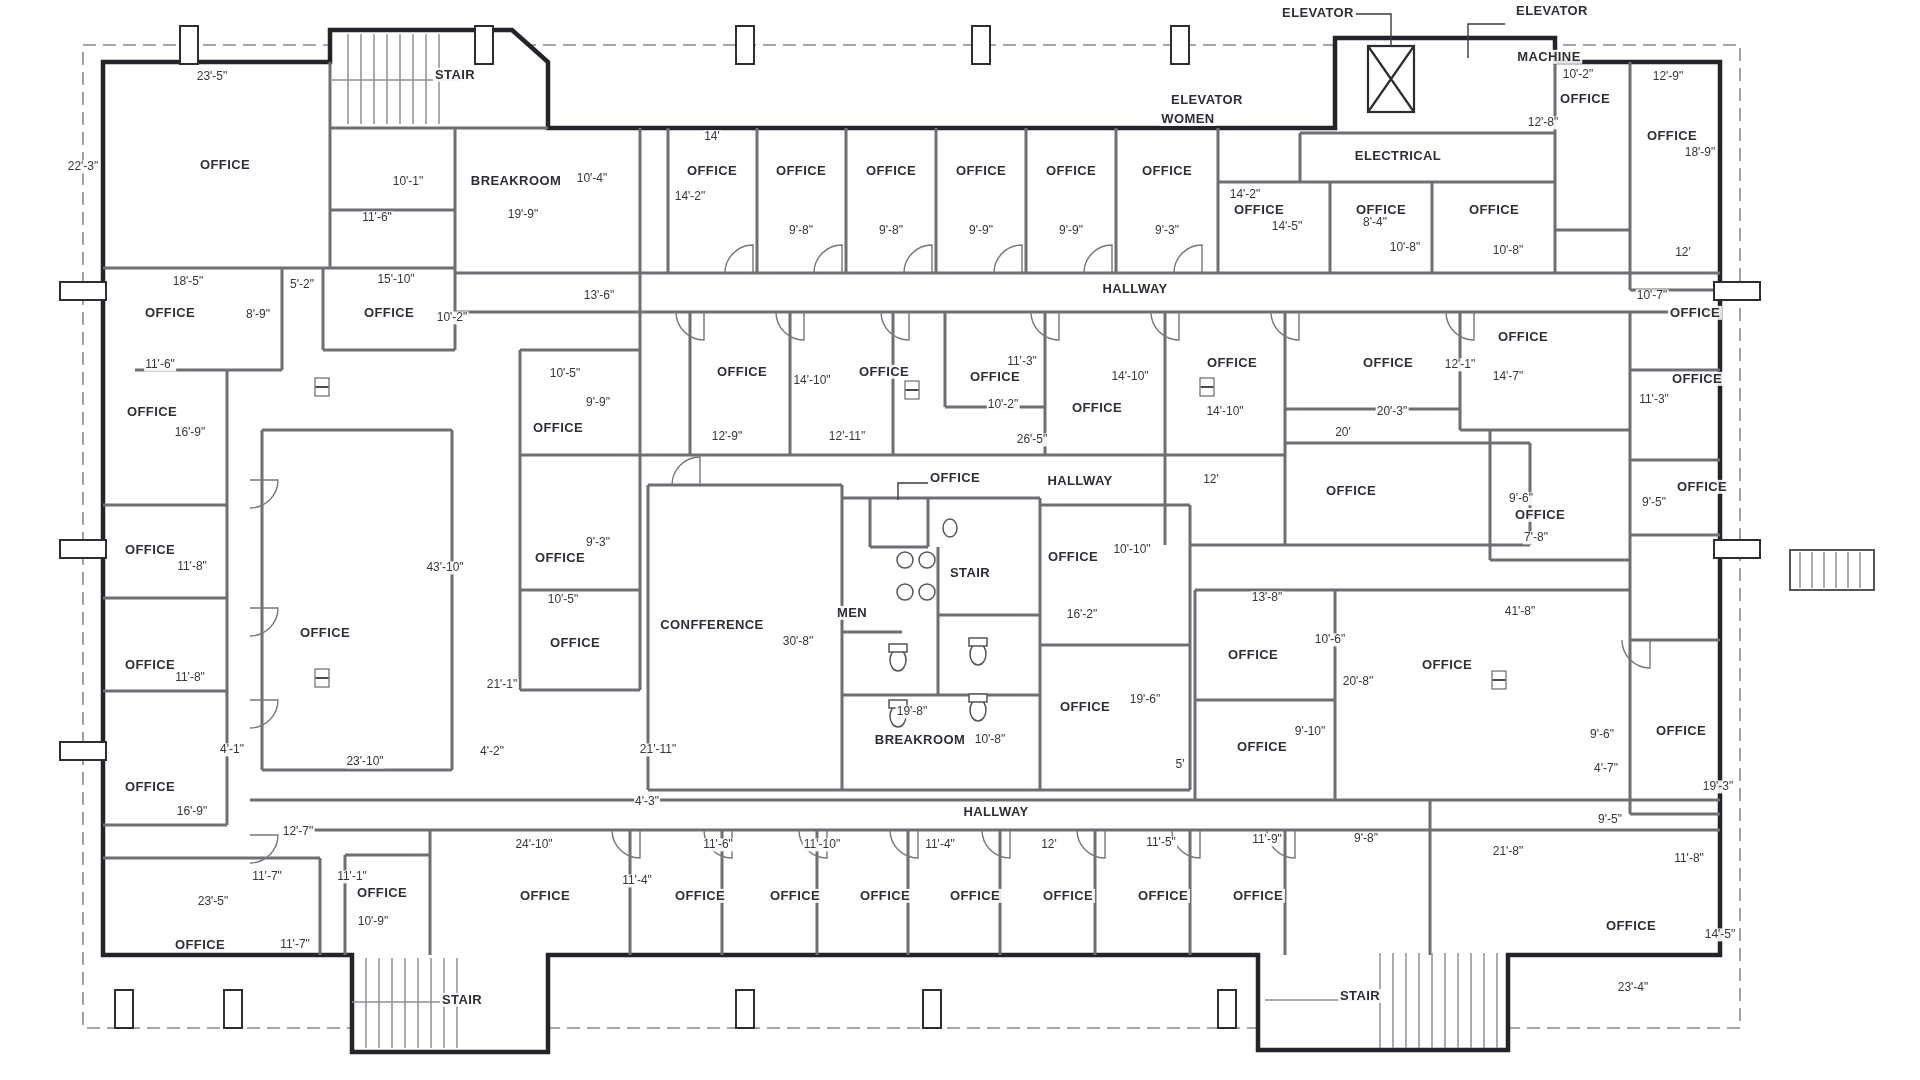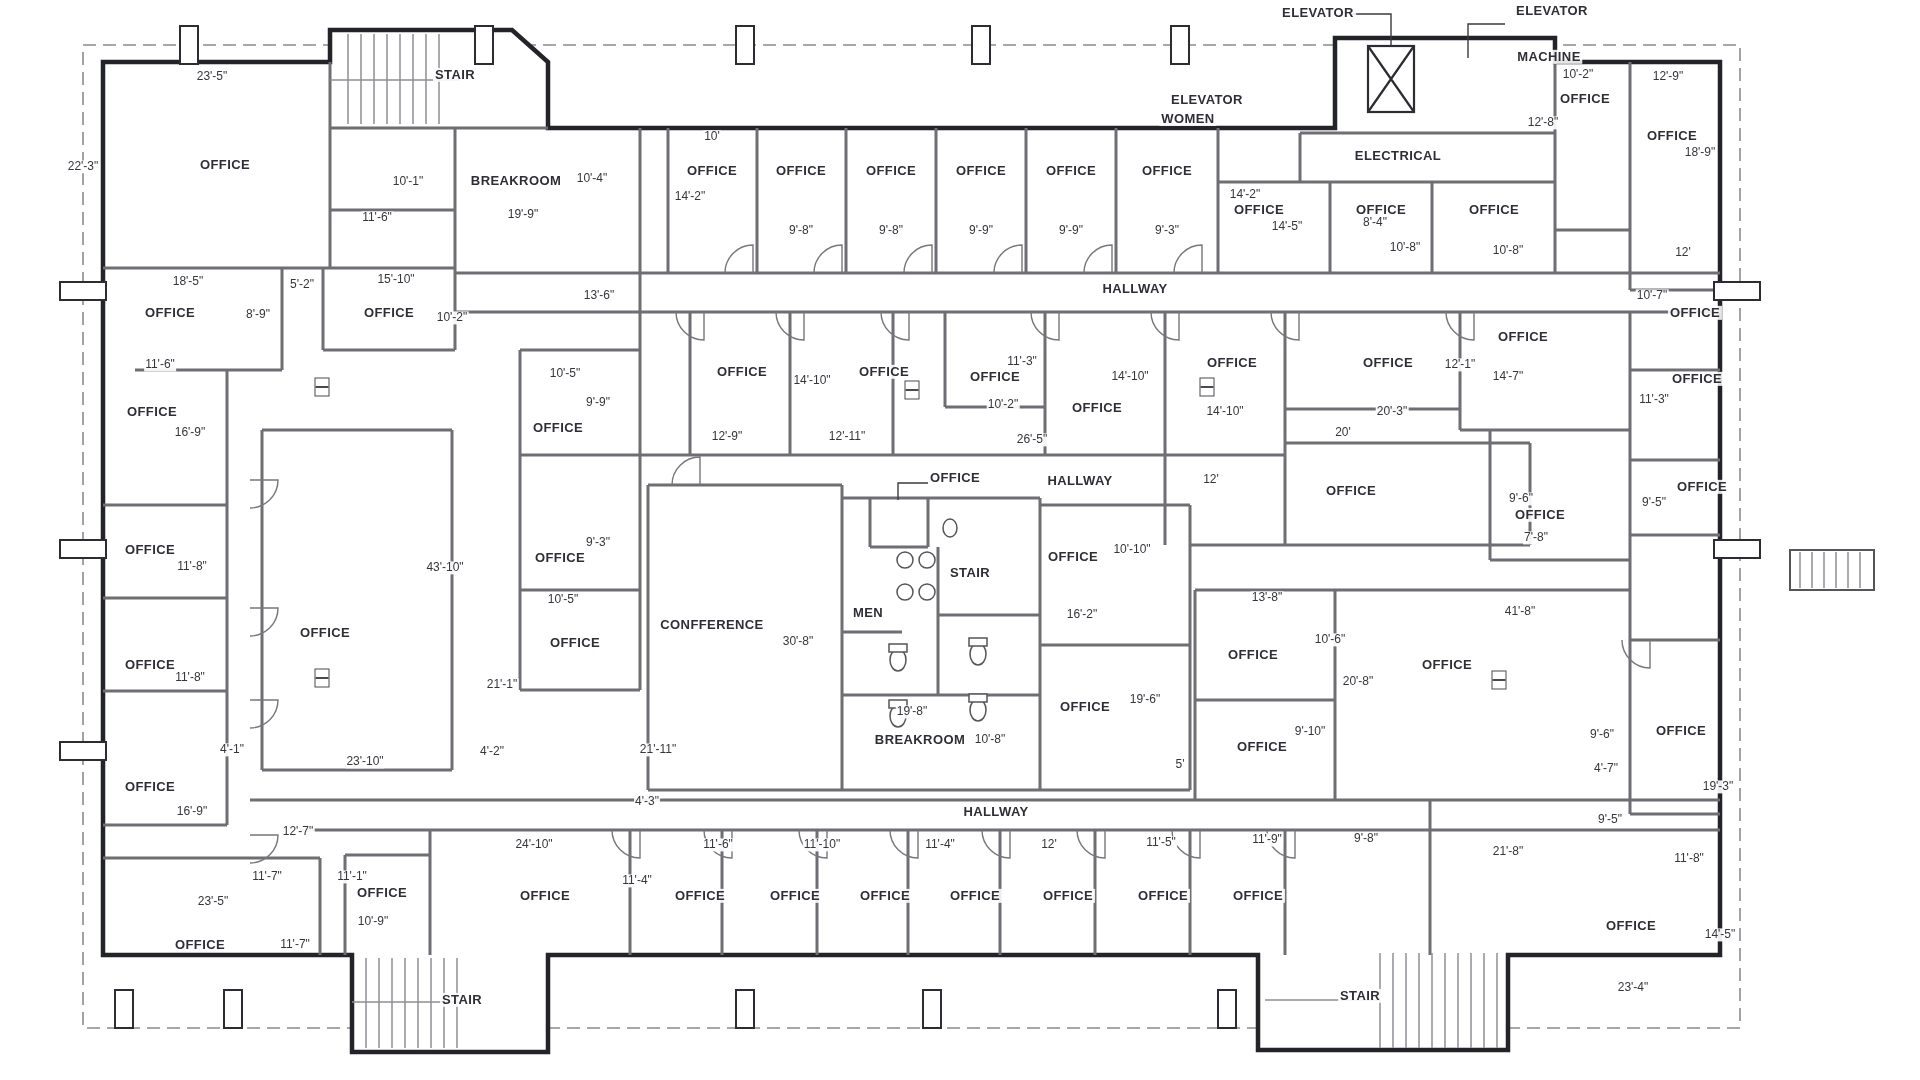--- a/index.html
+++ b/index.html
@@ -143,21 +143,21 @@
     <span class="room-label" style="left: 150px; top: 550px;">OFFICE</span>
     <span class="room-label" style="left: 150px; top: 665px;">OFFICE</span>
     <span class="room-label" style="left: 150px; top: 787px;">OFFICE</span>
     <span class="room-label" style="left: 325px; top: 633px;">OFFICE</span>
     <span class="room-label" style="left: 560px; top: 558px;">OFFICE</span>
     <span class="room-label" style="left: 575px; top: 643px;">OFFICE</span>
     <span class="room-label" style="left: 712px; top: 625px;">CONFFERENCE</span>
     <span class="room-label" style="left: 955px; top: 478px;">OFFICE</span>
     <span class="room-label" style="left: 1080px; top: 481px;">HALLWAY</span>
     <span class="room-label" style="left: 970px; top: 573px;">STAIR</span>
-    <span class="room-label" style="left: 852px; top: 613px; margin-left: 16px;">MEN</span>
+    <span class="room-label" style="left: 852px; top: 613px;">MEN</span>
     <span class="room-label" style="left: 1073px; top: 557px;">OFFICE</span>
     <span class="room-label" style="left: 1085px; top: 707px;">OFFICE</span>
     <span class="room-label" style="left: 1351px; top: 491px;">OFFICE</span>
     <span class="room-label" style="left: 1540px; top: 515px;">OFFICE</span>
     <span class="room-label" style="left: 1702px; top: 487px;">OFFICE</span>
     <span class="room-label" style="left: 920px; top: 740px;">BREAKROOM</span>
     <span class="room-label" style="left: 1253px; top: 655px;">OFFICE</span>
     <span class="room-label" style="left: 1262px; top: 747px;">OFFICE</span>
     <span class="room-label" style="left: 1447px; top: 665px;">OFFICE</span>
     <span class="room-label" style="left: 1681px; top: 731px;">OFFICE</span>
@@ -174,21 +174,21 @@
     <span class="room-label" style="left: 1631px; top: 926px;">OFFICE</span>
     <span class="room-label" style="left: 200px; top: 945px;">OFFICE</span>
     <span class="room-label" style="left: 462px; top: 1000px;">STAIR</span>
     <span class="room-label" style="left: 1360px; top: 996px;">STAIR</span>
     <span class="dim-label" style="left: 212px; top: 77px;">23'-5"</span>
     <span class="dim-label" style="left: 83px; top: 167px;">22'-3"</span>
     <span class="dim-label" style="left: 408px; top: 182px;">10'-1"</span>
     <span class="dim-label" style="left: 377px; top: 218px;">11'-6"</span>
     <span class="dim-label" style="left: 523px; top: 215px;">19'-9"</span>
     <span class="dim-label" style="left: 592px; top: 179px;">10'-4"</span>
-    <span class="dim-label" style="left: 712px; top: 137px;">10'</span>
+    <span class="dim-label" style="left: 712px; top: 137px;">14'</span>
     <span class="dim-label" style="left: 690px; top: 197px;">14'-2"</span>
     <span class="dim-label" style="left: 801px; top: 231px;">9'-8"</span>
     <span class="dim-label" style="left: 891px; top: 231px;">9'-8"</span>
     <span class="dim-label" style="left: 981px; top: 231px;">9'-9"</span>
     <span class="dim-label" style="left: 1071px; top: 231px;">9'-9"</span>
     <span class="dim-label" style="left: 1167px; top: 231px;">9'-3"</span>
     <span class="dim-label" style="left: 1245px; top: 195px;">14'-2"</span>
     <span class="dim-label" style="left: 1287px; top: 227px;">14'-5"</span>
     <span class="dim-label" style="left: 1375px; top: 223px;">8'-4"</span>
     <span class="dim-label" style="left: 1405px; top: 248px;">10'-8"</span>

